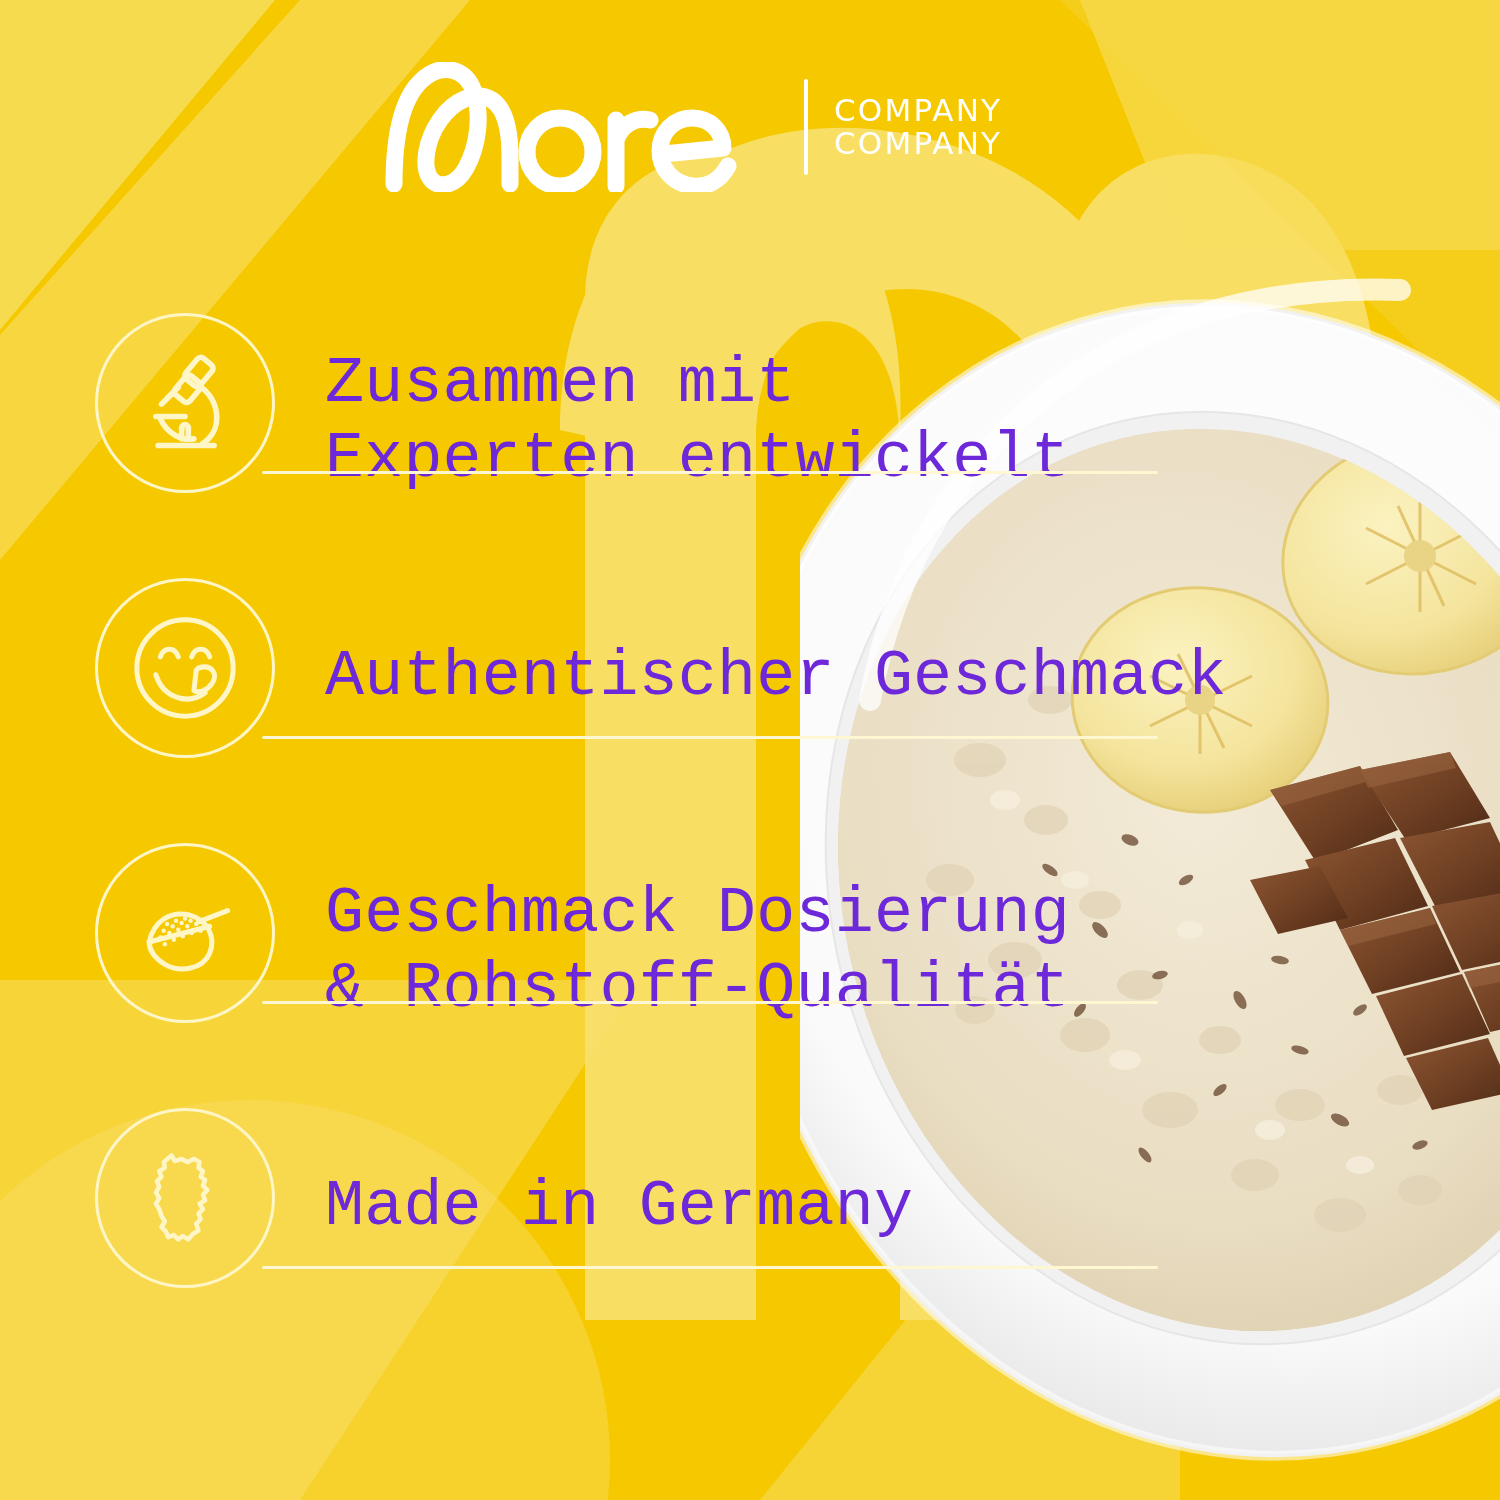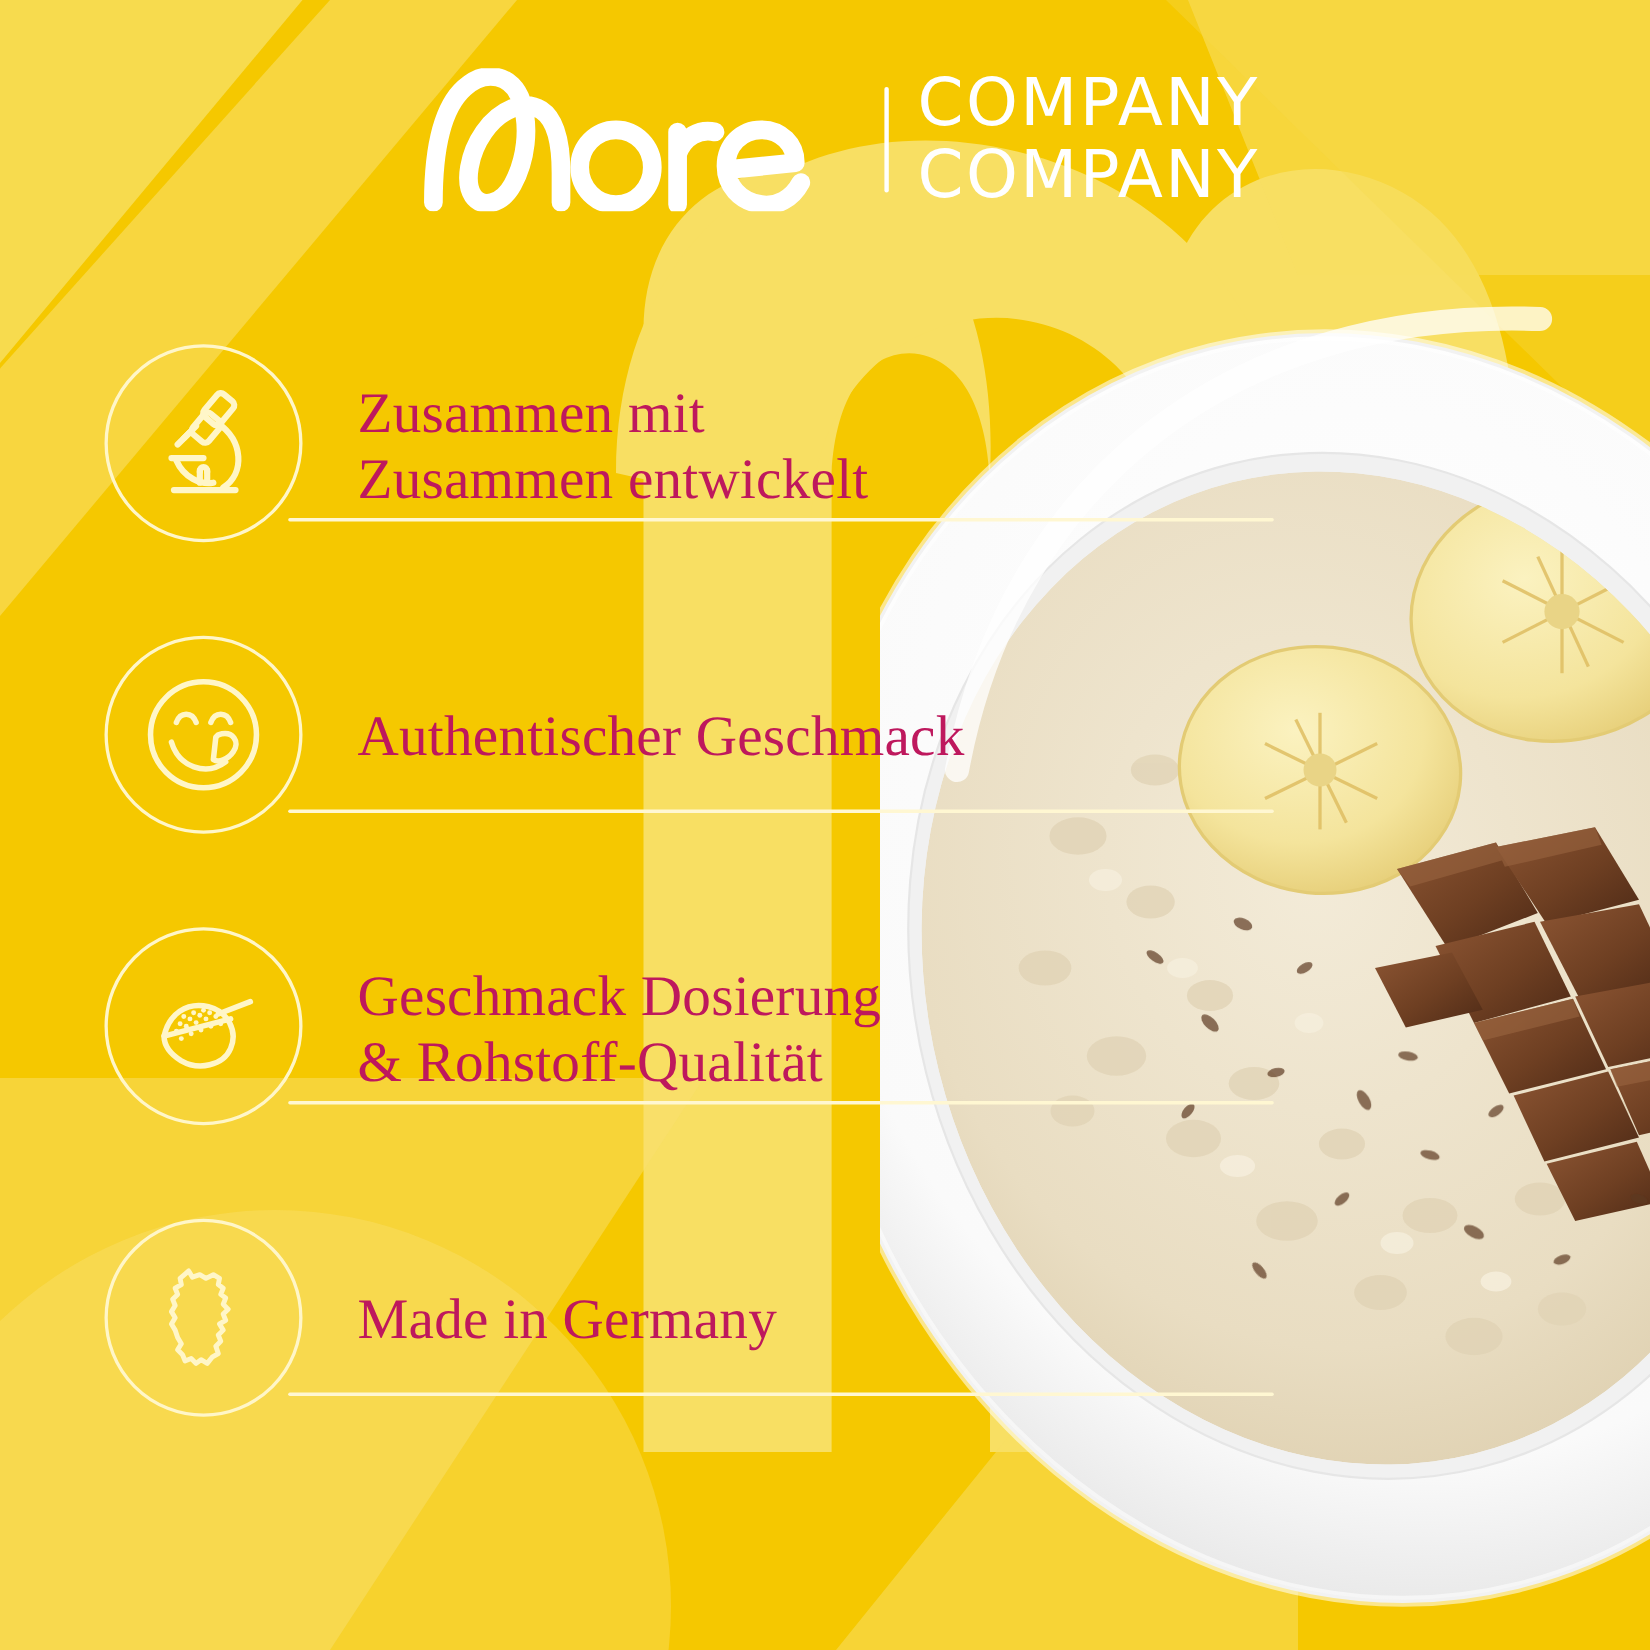--- a/index.html
+++ b/index.html
@@ -19,42 +19,42 @@
 
   
   .logo-wrap {
     position:absolute; left:378px; top:62px;
     display:flex; align-items:center; gap:26px; z-index:40;
   }
   .logo-mark { width:400px; height:130px; display:block; }
   .logo-rule { width:4px; height:96px; background:#FFFFFF; border-radius:2px; }
   .logo-sub {
     color:#FFFFFF; letter-spacing:2.2px; line-height:1.08;
-    font-size:60px; font-weight:400;
+    font-size:31px; font-weight:400;
     font-family:"DejaVu Sans", sans-serif;
   }
   .logo-sub div { white-space:nowrap; }
 
   
   .rows { position:absolute; left:0; top:0; width:1500px; height:1500px; z-index:30; }
   .row { position:absolute; left:0; width:1200px; }
 
   .badge {
     position:absolute; left:95px;
     width:180px; height:180px; border-radius:50%;
     border:3px solid #FFF6C8;
     display:flex; align-items:center; justify-content:center;
   }
   .badge svg { width:112px; height:112px; display:block; }
 
   .row-text {
     position:absolute; left:325px;
-    color:#be185d;
-    font-family:Liberation Serif, serif;
-    font-size:52px; font-weight:400; line-height:1.16;
+    color:#6d28d9;
+    font-family:Liberation Mono, monospace;
+    font-size:65px; font-weight:400; line-height:1.16;
     letter-spacing:0.2px;
     white-space:nowrap;
   }
   .row-text .l2 { display:block; }
 
   .divider {
     position:absolute;
     height:3px; background:#FFF7D2; border-radius:2px;
   }
 
@@ -306,21 +306,21 @@
 
             <path d="M47 72 L47 82 M53 72 L53 82"></path>
             <path d="M47 73 C 47 68, 53 68, 53 73"></path>
 
             <path d="M26 88 L76 88"></path>
           </g>
         </svg>
       </div>
       <div class="row-text" style="top:34px;">
         <span>Zusammen mit</span>
-        <span class="l2">Zusammen entwickelt</span>
+        <span class="l2">Experten entwickelt</span>
       </div>
       <div class="divider" style="left:262px; top:158px; width:896px;"></div>
     </div>
 
     <div class="row" style="top:578px;">
       <div class="badge" style="top:0;">
         <svg viewBox="0 0 100 100">
           <g fill="none" stroke="#FFF6C8" stroke-width="4.5" stroke-linecap="round" stroke-linejoin="round">
             <circle cx="50" cy="50" r="43"></circle>
             <path d="M28 40 C 31 31, 41 31, 44 40"></path>

